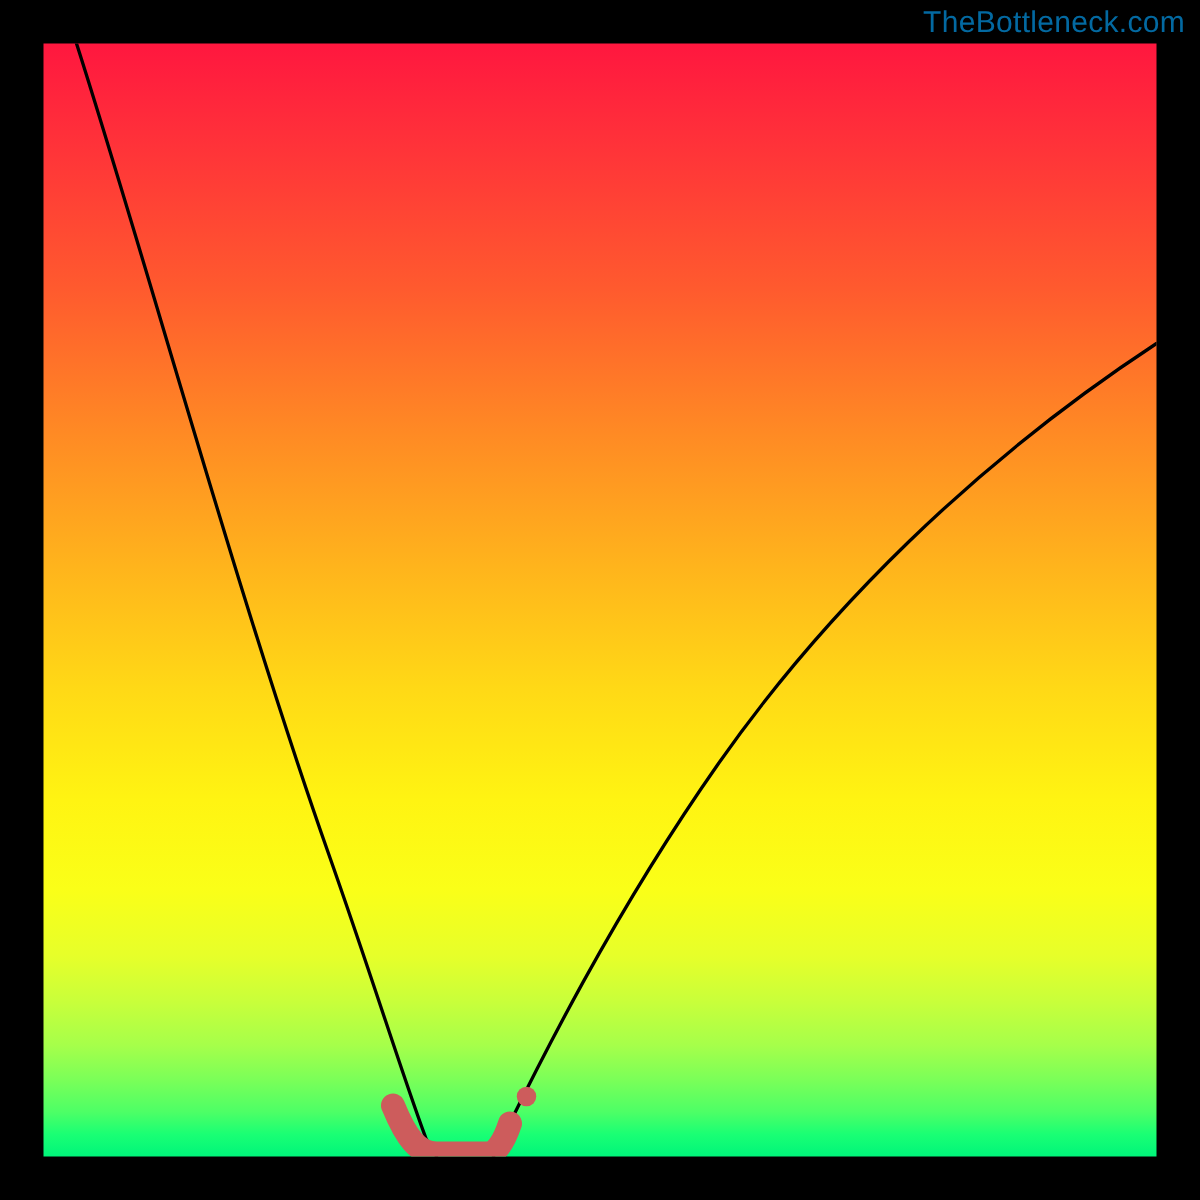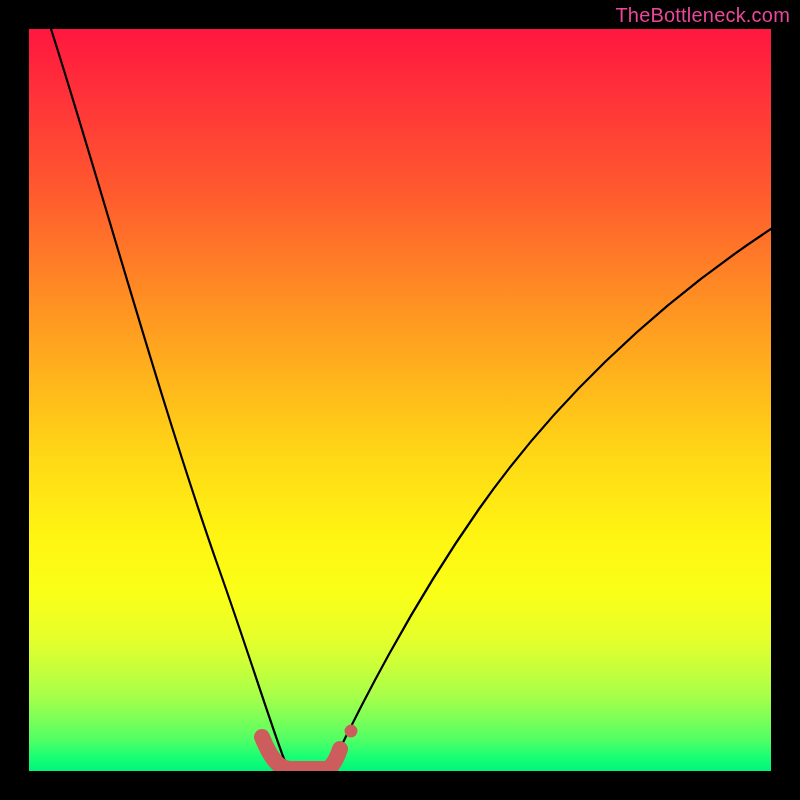--- a/index.html
+++ b/index.html
@@ -14,21 +14,21 @@
   .stage {
     position: relative;
     width: 800px;
     height: 800px;
     background: #000;
   }
   .watermark {
     position: absolute;
     top: 4px;
     right: 10px;
-    color: #ec4899;
+    color: #0369a1;
     font-size: 20px;
     font-weight: 500;
     letter-spacing: 0.2px;
     z-index: 10;
   }
   .plot-area {
     position: absolute;
     left: 29px;
     top: 29px;
     width: 742px;

